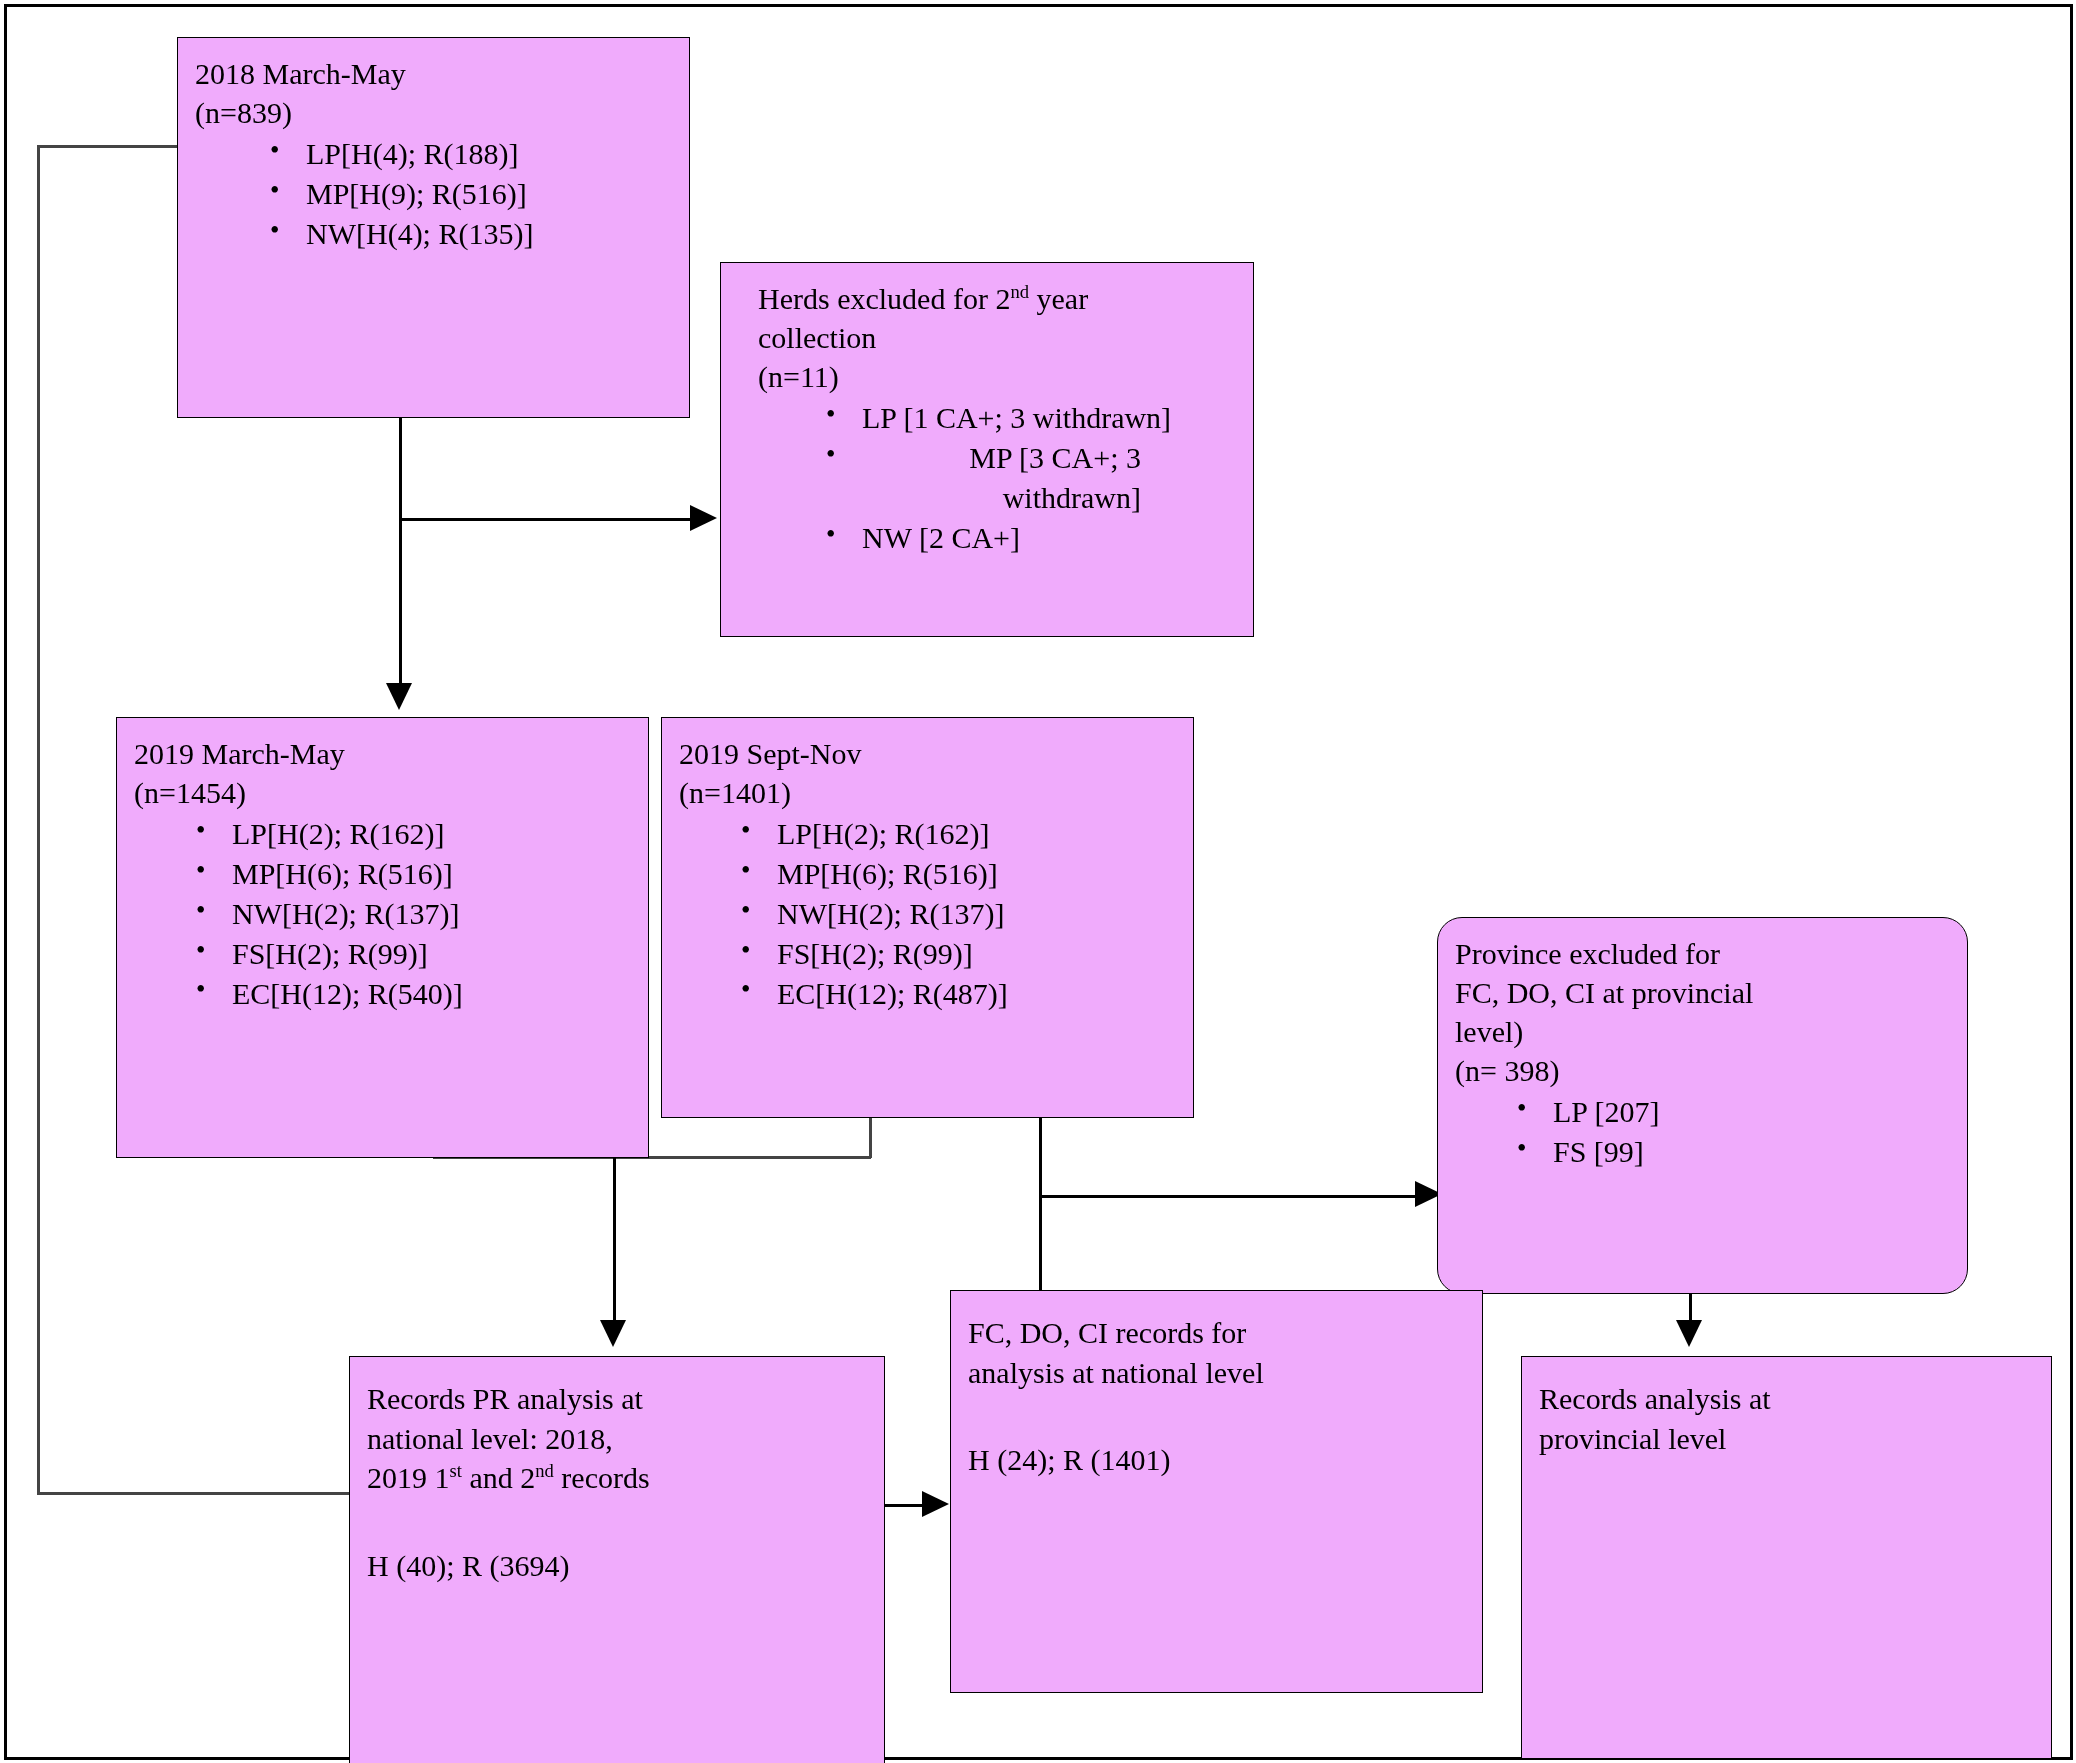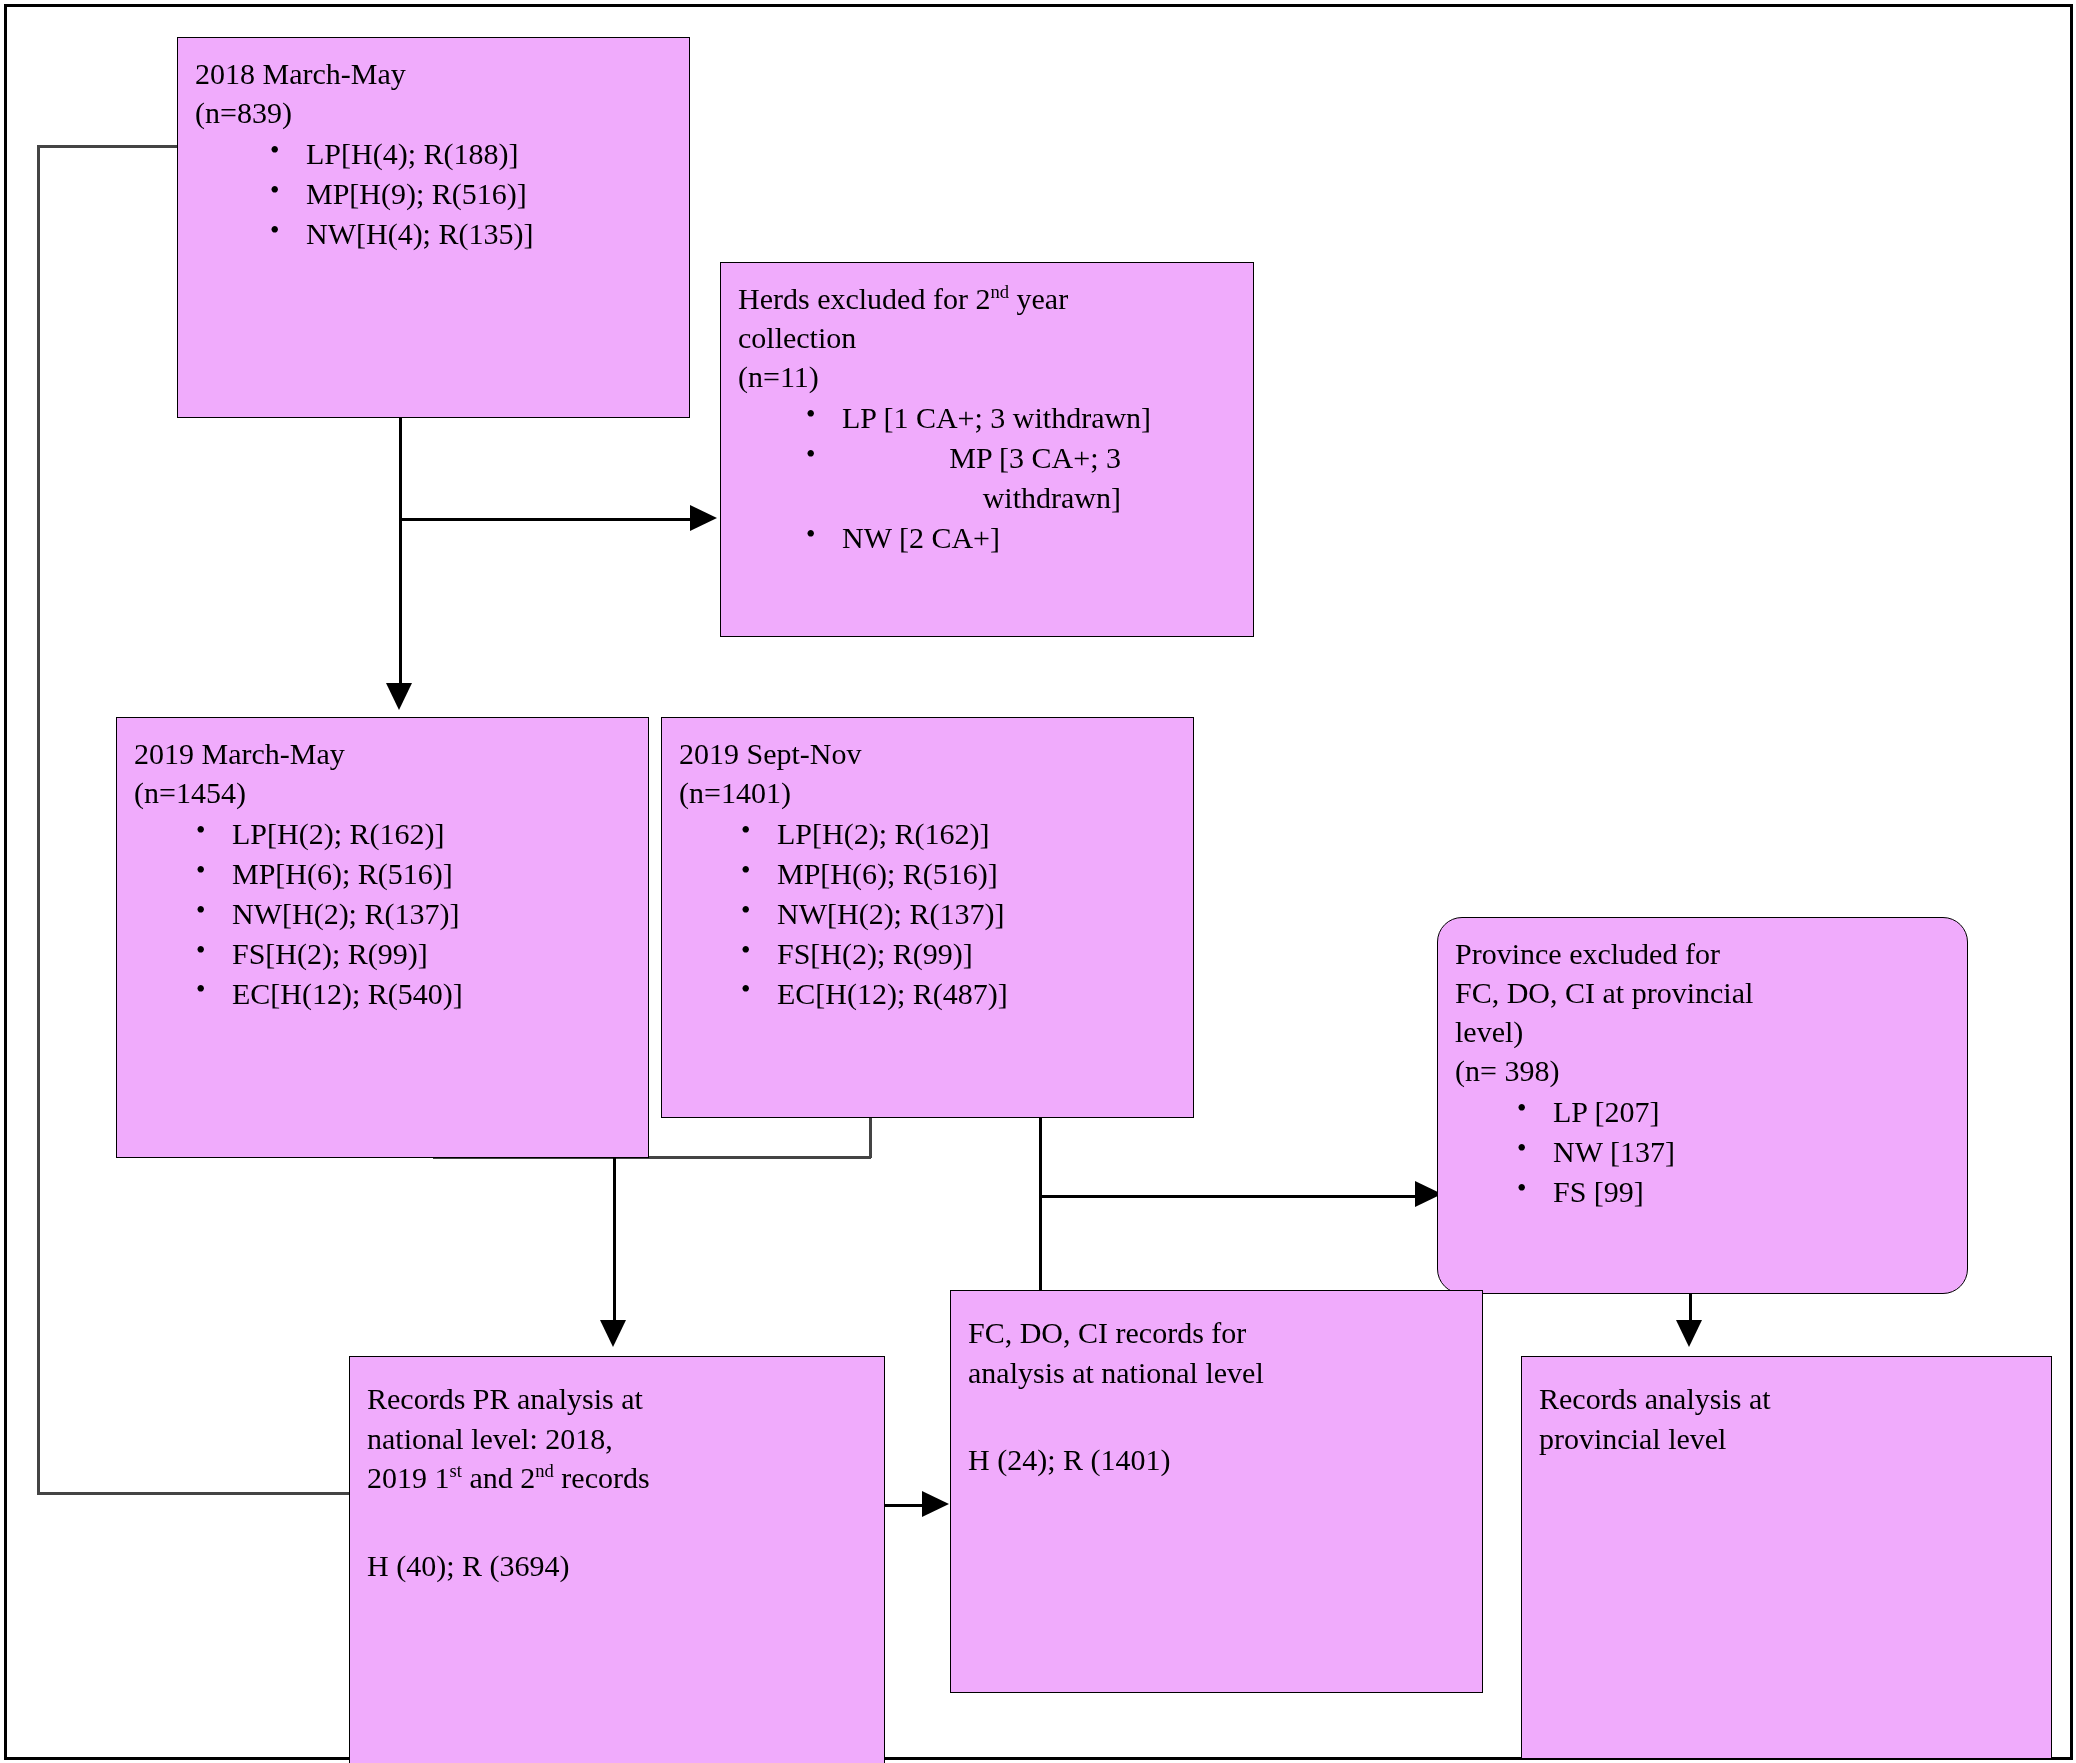--- a/index.html
+++ b/index.html
@@ -73,21 +73,21 @@
       <div class="title">2018 March-May
 (n=839)</div>
       <ul class="blist">
         <li>LP[H(4); R(188)]</li>
         <li>MP[H(9); R(516)]</li>
         <li>NW[H(4); R(135)]</li>
       </ul>
     </div>
   </div>
 
-  <div class="box" style="left:720px;top:262px;width:534px;height:375px;">
+  <div class="box" style="left:720px;top:262px;width:534px;height:375px;padding-left:20px;">
     <div class="pad">
       <div class="title" style="white-space:normal;">
         <span>Herds excluded for 2</span><sup>nd</sup><span> year</span><br>
         <span>collection</span><br>
         <span>(n=11)</span>
       </div>
       <ul class="blist" style="padding-left:68px;">
         <li>LP [1 CA+; 3 withdrawn]</li>
         <li style="max-width:279px;text-align:right;">MP [3 CA+; 3 withdrawn]</li>
         <li>NW [2 CA+]</li>
@@ -124,21 +124,20 @@
   </div>
 
   <div class="box" style="left:1437px;top:917px;width:531px;height:377px;border-radius:25px;">
     <div class="pad">
       <div class="title">Province excluded for
 FC, DO, CI at provincial
 level)
 (n= 398)</div>
       <ul class="blist" style="padding-left:62px;">
         <li>LP [207]</li>
-        <li>NW [137]</li>
         <li>FS [99]</li>
       </ul>
     </div>
   </div>
 
   <div class="box" style="left:349px;top:1356px;width:536px;height:511px;">
     <div class="pad" style="padding-top:22px;">
       <div class="bigline" style="white-space:normal;">
         <span>Records PR analysis at</span><br>
         <span>national level: 2018,</span><br>

